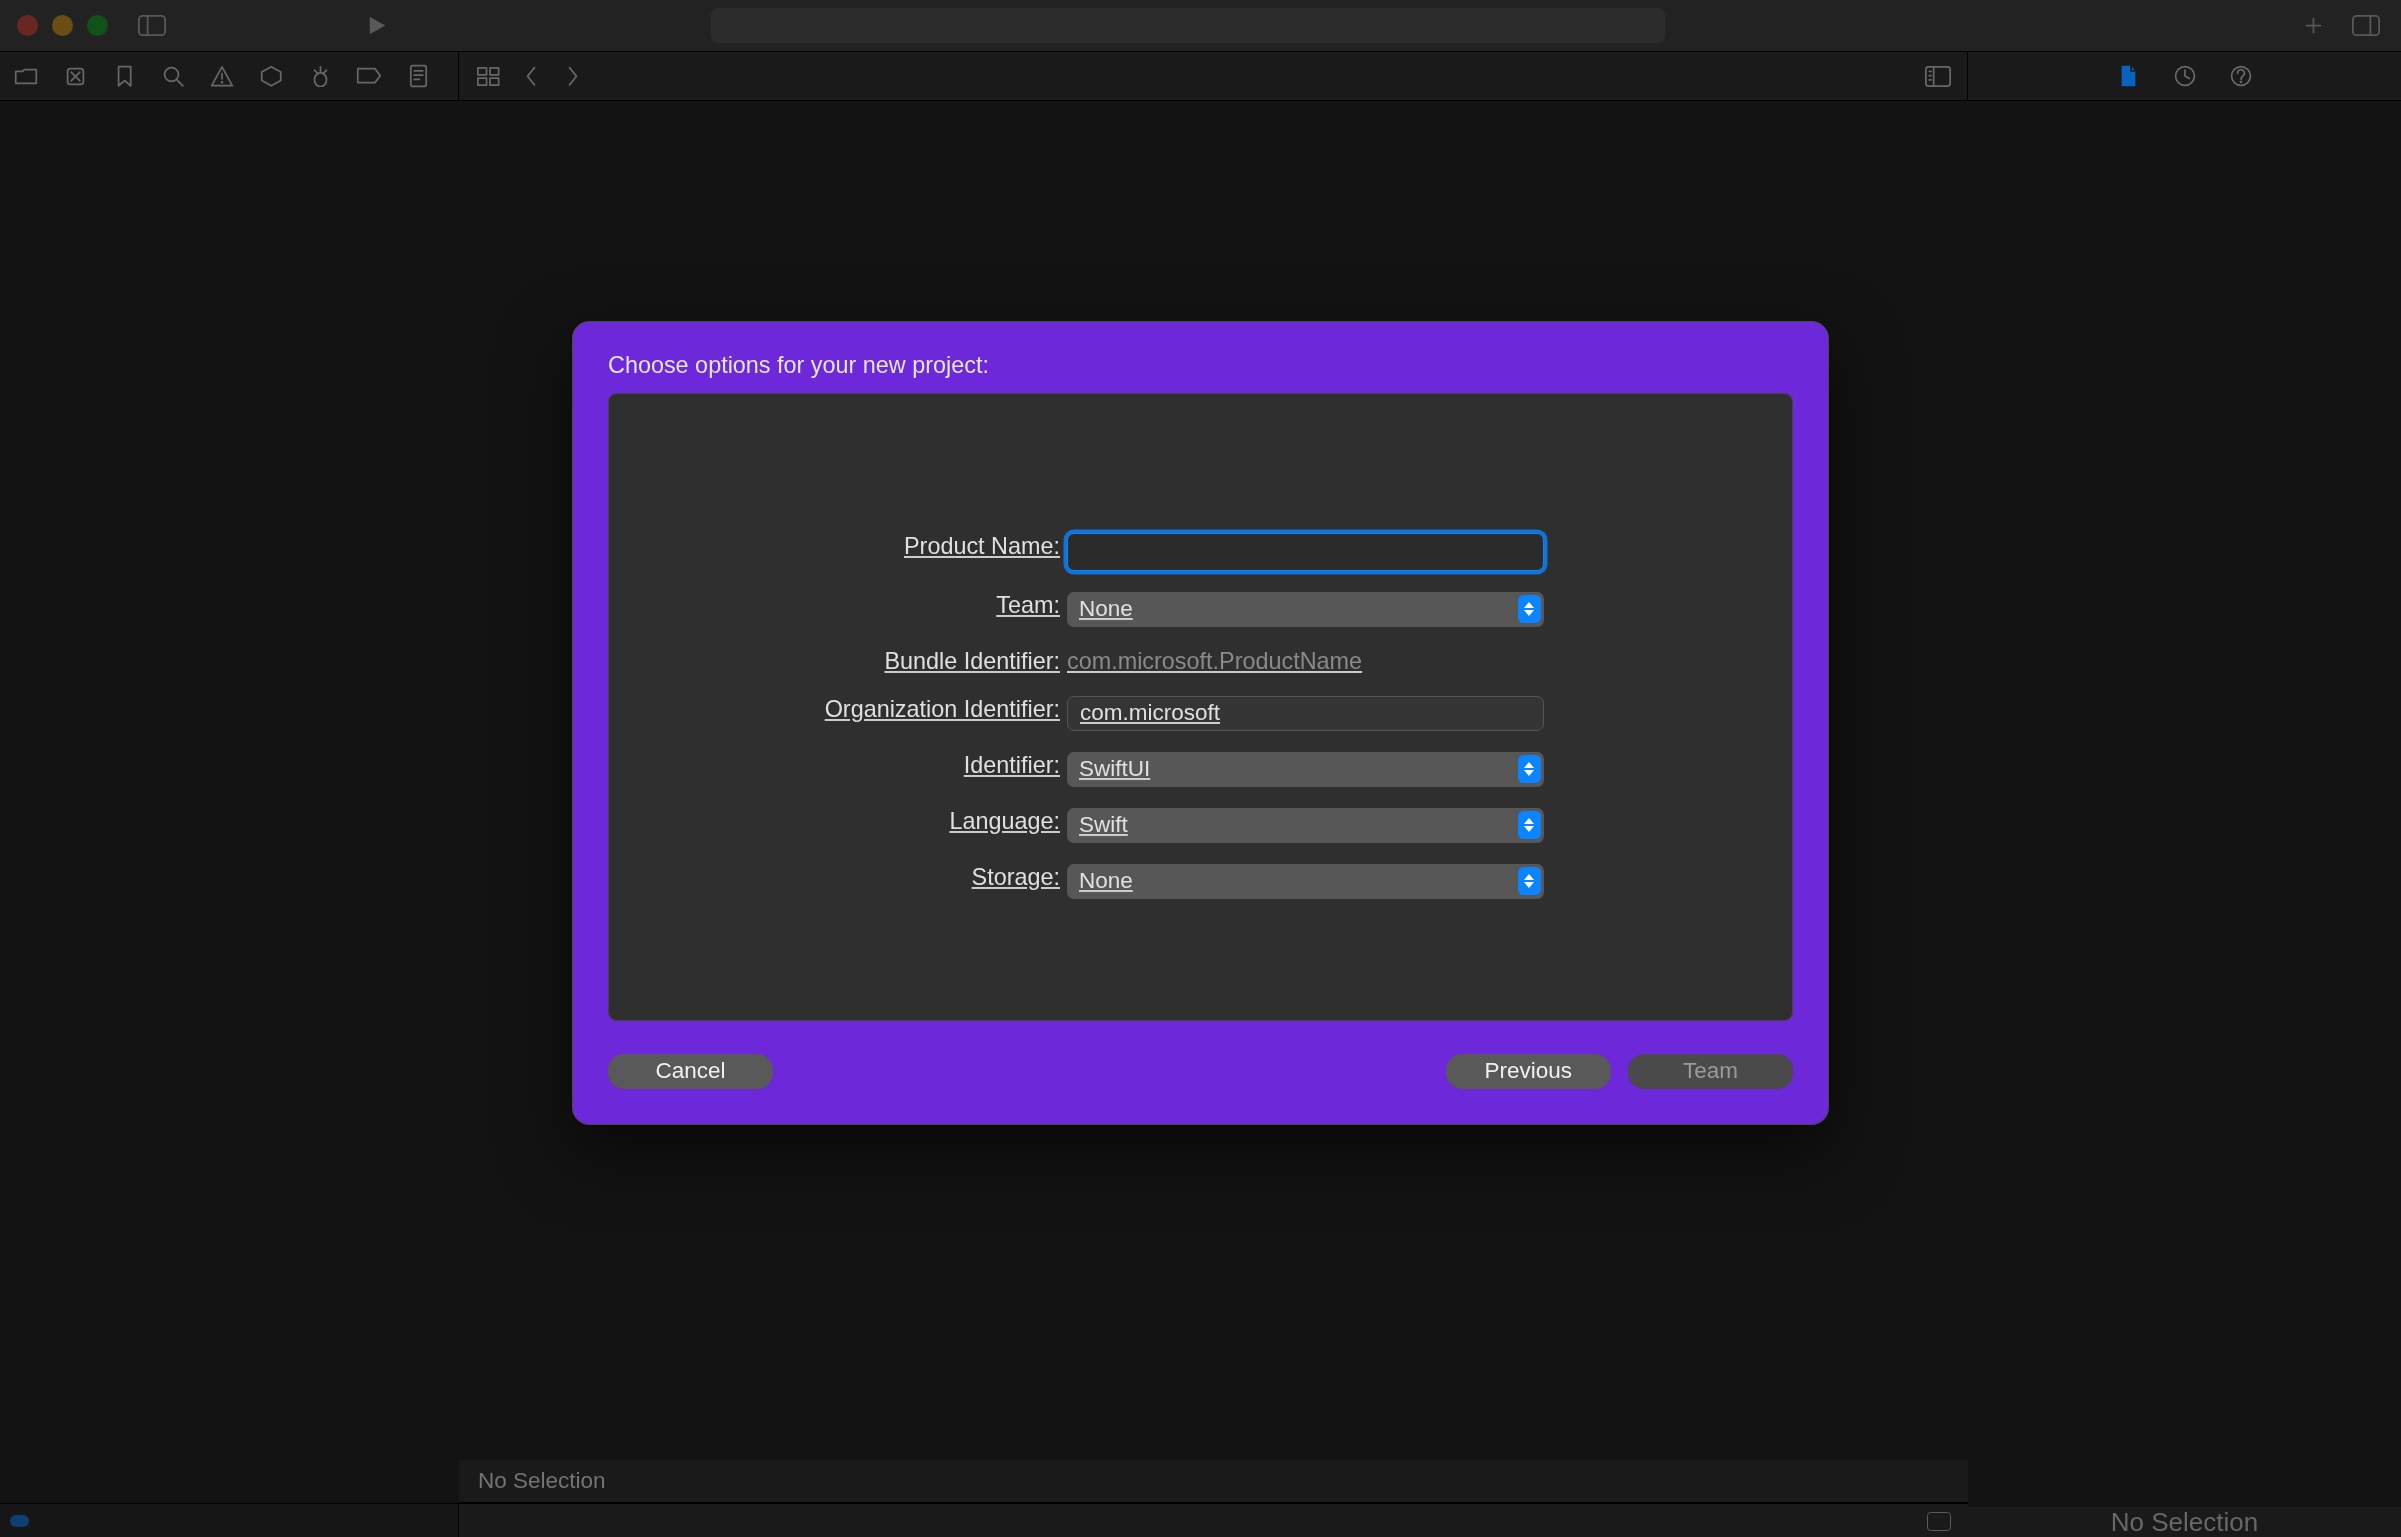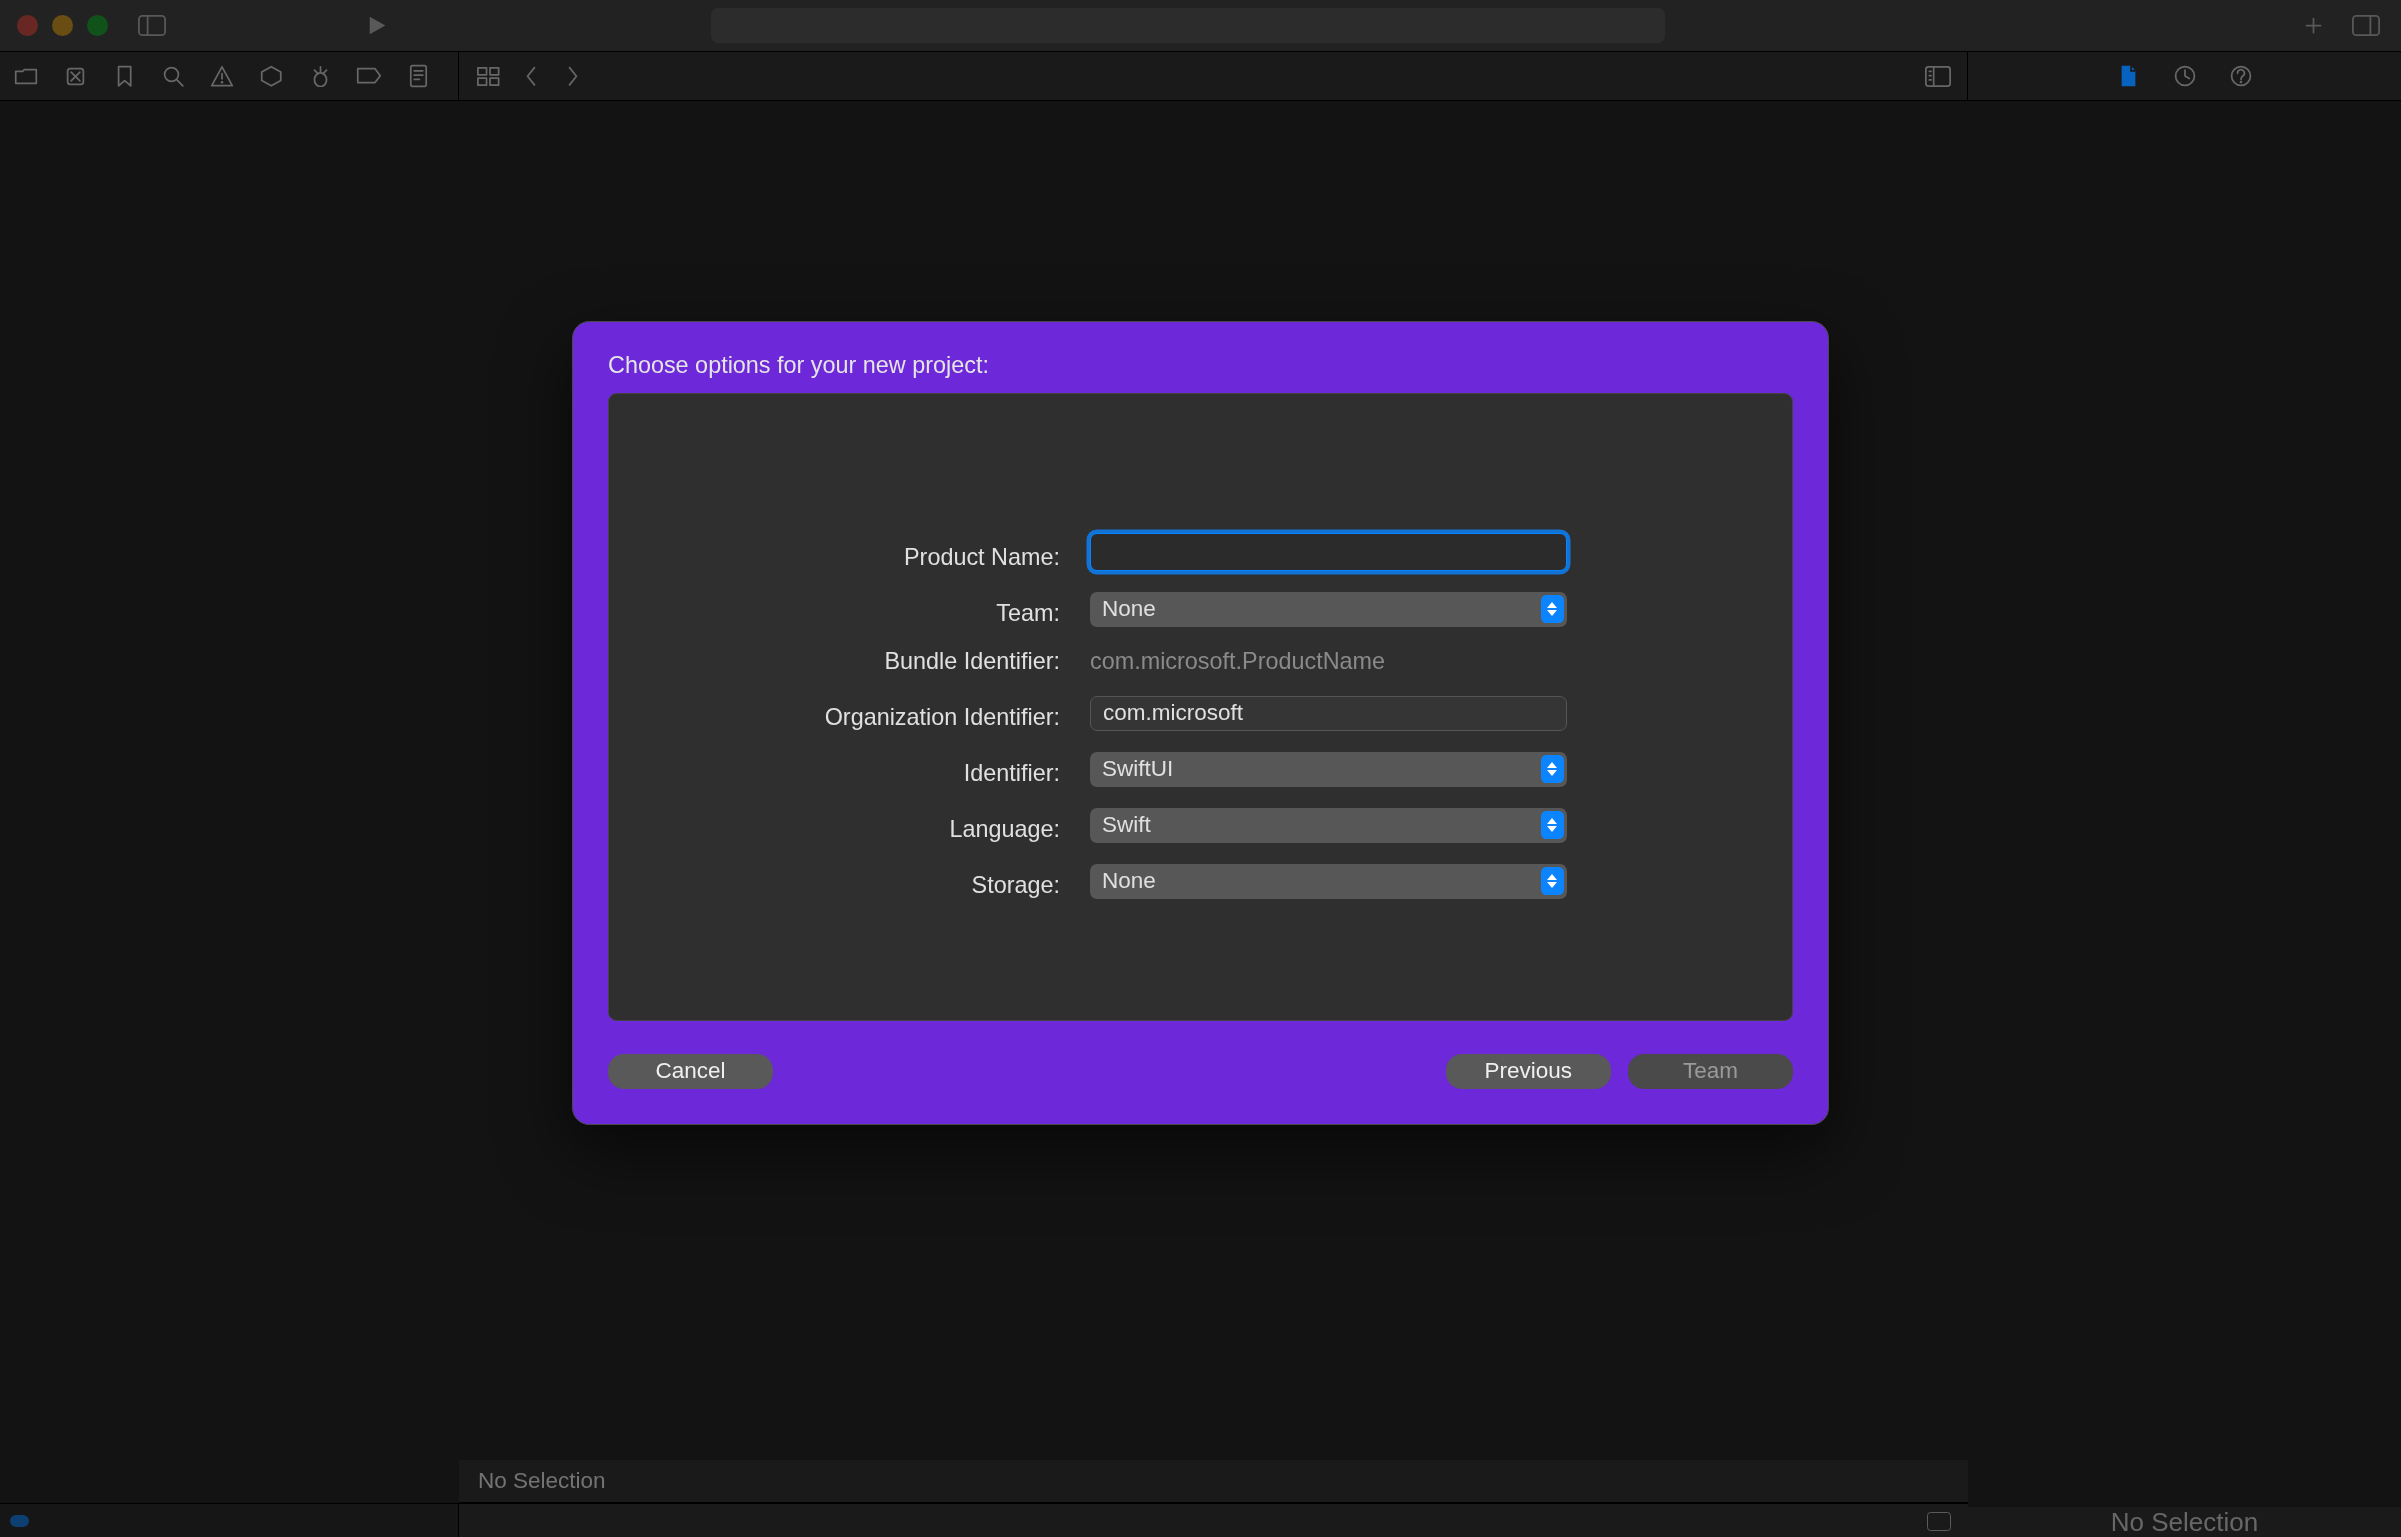--- a/index.html
+++ b/index.html
@@ -175,21 +175,21 @@
     color: #e5e5e5;
     margin-bottom: 14px;
   }
   .sheet-inner {
     border: 0.9px solid #444;
     border-radius: 8.7px;
     background: #2f2f2f;
     padding: 139px 52px 121px 52px;
   }
   .form { display: flex; flex-direction: column; gap: 21px; }
-  .row { display: flex; align-items: flex-end; gap: 30px; }
+  .row { display: flex; align-items: flex-start; gap: 7px; text-decoration: underline; }
   .row label {
     width: 399px;
     text-align: right;
     font-size: 23.4px;
     color: #e0e0e0;
   }
   .ctl { width: 477px; }
 
   .textbox, .select {
     height: 35px;

